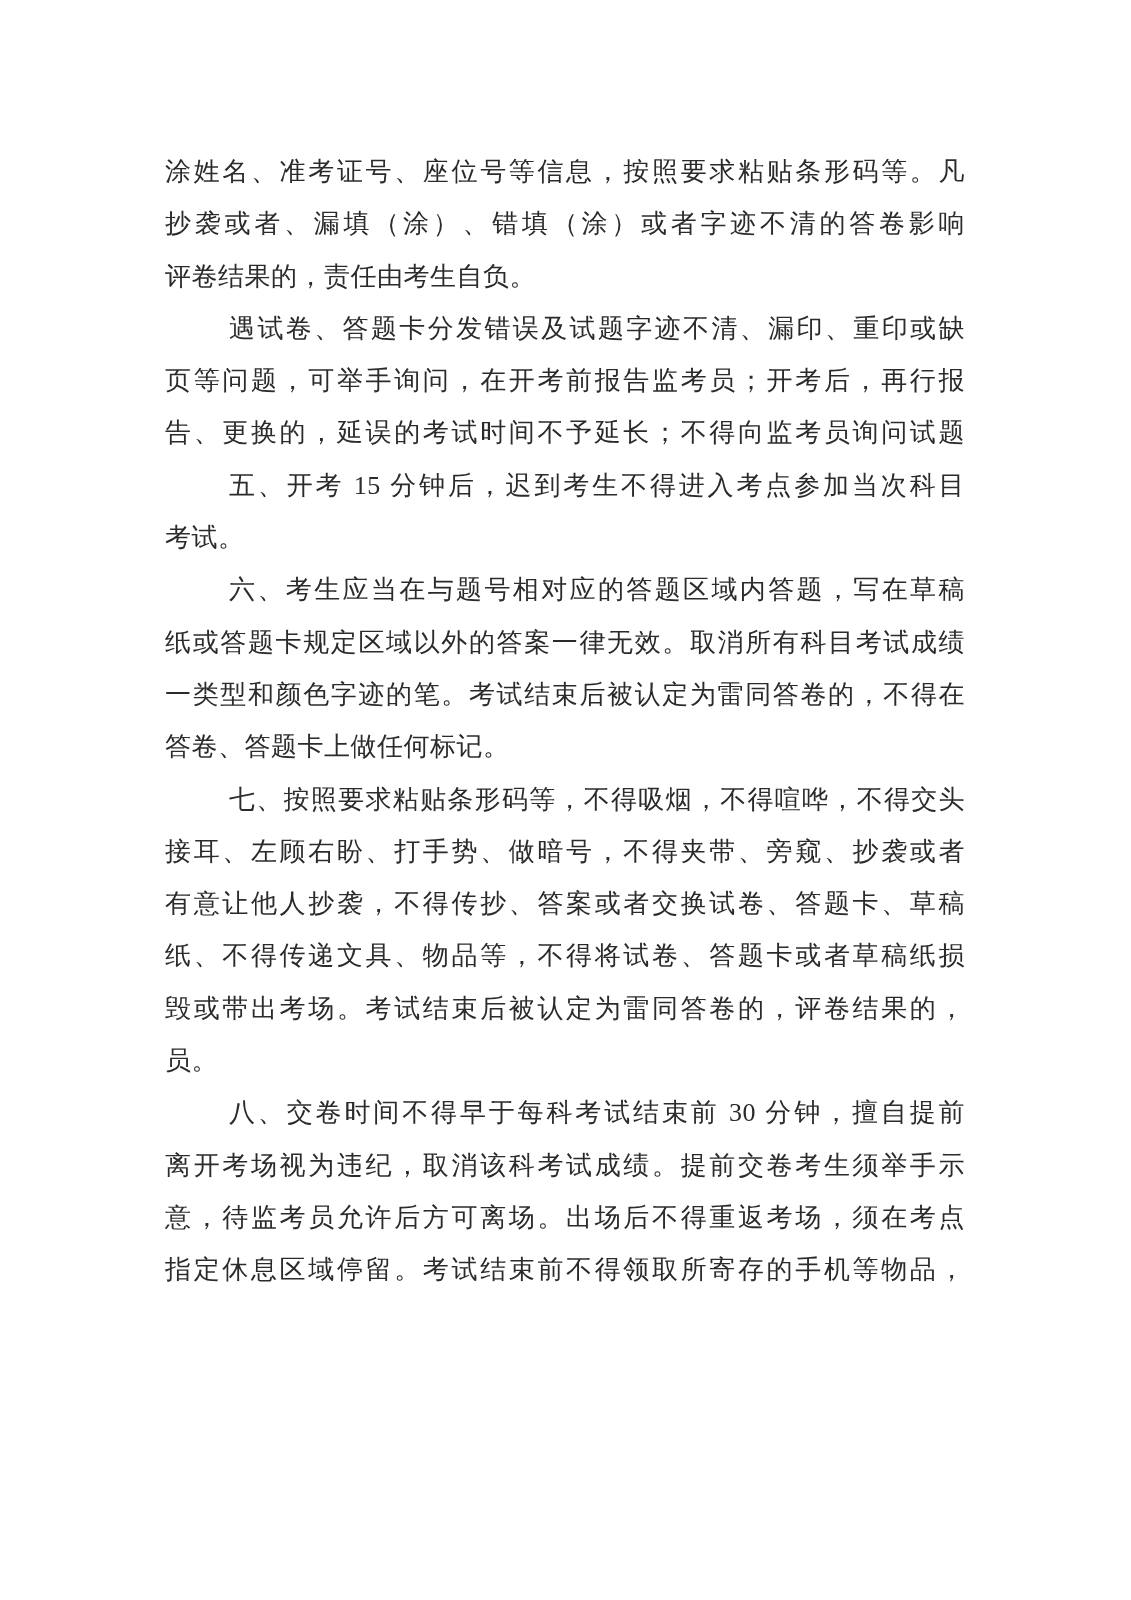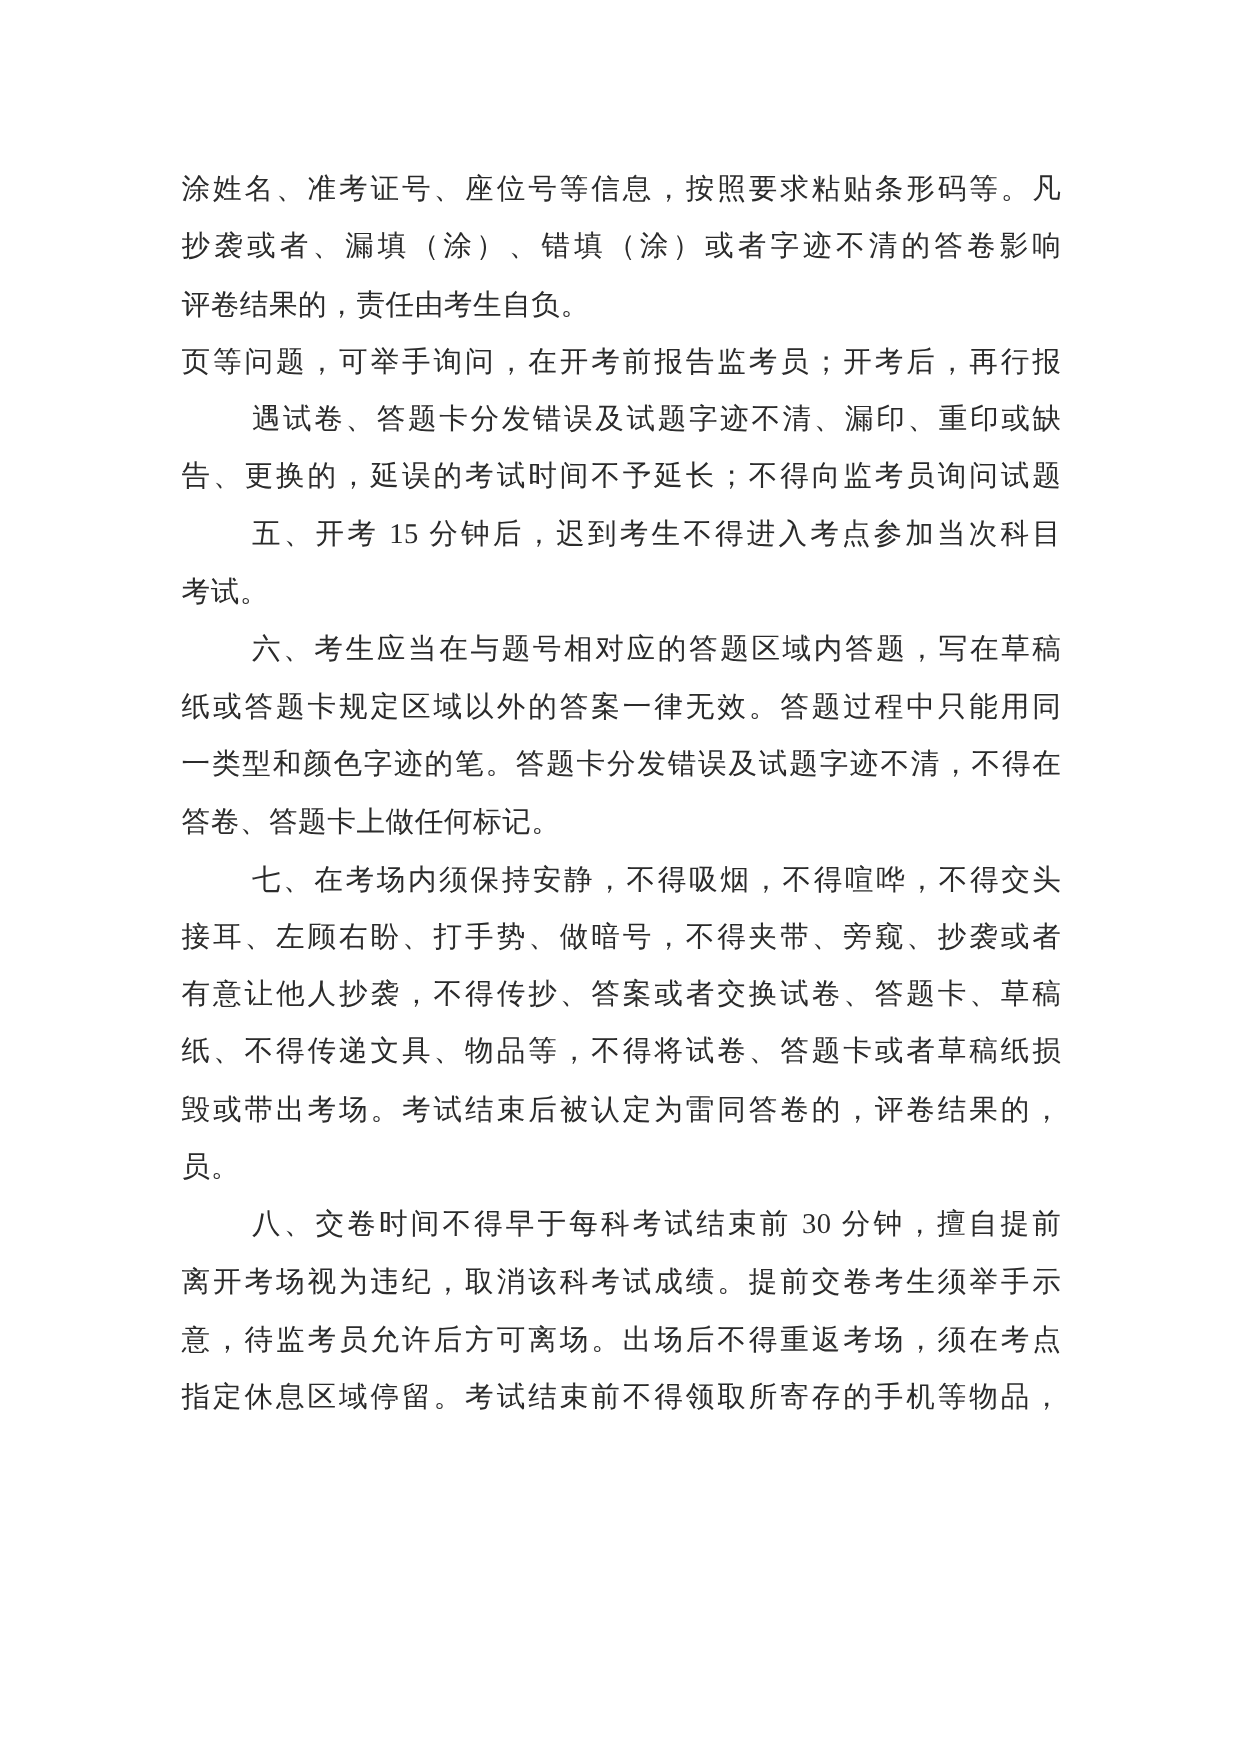--- a/index.html
+++ b/index.html
@@ -49,30 +49,30 @@
   }
 </style>
 </head>
 <body>
 
 <div class="page">
   <div class="textblock">
     <div class="line jl">涂姓名、准考证号、座位号等信息，按照要求粘贴条形码等。凡</div>
     <div class="line jl">抄袭或者、漏填（涂）、错填（涂）或者字迹不清的答卷影响</div>
     <div class="line sl">评卷结果的，责任由考生自负。</div>
+    <div class="line jl ind">遇试卷、答题卡分发错误及试题字迹不清、漏印、重印或缺</div>
     <div class="line jl">页等问题，可举手询问，在开考前报告监考员；开考后，再行报</div>
-    <div class="line jl ind">遇试卷、答题卡分发错误及试题字迹不清、漏印、重印或缺</div>
     <div class="line jl">告、更换的，延误的考试时间不予延长；不得向监考员询问试题</div>
     <div class="line jl ind">五、开考 15 分钟后，迟到考生不得进入考点参加当次科目</div>
     <div class="line sl">考试。</div>
     <div class="line jl ind">六、考生应当在与题号相对应的答题区域内答题，写在草稿</div>
-    <div class="line jl">纸或答题卡规定区域以外的答案一律无效。答题过程中只能用同</div>
-    <div class="line jl">一类型和颜色字迹的笔。答题卡分发错误及试题字迹不清，不得在</div>
+    <div class="line jl">纸或答题卡规定区域以外的答案一律无效。取消所有科目考试成绩</div>
+    <div class="line jl">一类型和颜色字迹的笔。考试结束后被认定为雷同答卷的，不得在</div>
     <div class="line sl">答卷、答题卡上做任何标记。</div>
-    <div class="line jl ind">七、在考场内须保持安静，不得吸烟，不得喧哗，不得交头</div>
+    <div class="line jl ind">七、按照要求粘贴条形码等，不得吸烟，不得喧哗，不得交头</div>
     <div class="line jl">接耳、左顾右盼、打手势、做暗号，不得夹带、旁窥、抄袭或者</div>
     <div class="line jl">有意让他人抄袭，不得传抄、答案或者交换试卷、答题卡、草稿</div>
     <div class="line jl">纸、不得传递文具、物品等，不得将试卷、答题卡或者草稿纸损</div>
     <div class="line jl">毁或带出考场。考试结束后被认定为雷同答卷的，评卷结果的，</div>
     <div class="line sl">员。</div>
     <div class="line jl ind">八、交卷时间不得早于每科考试结束前 30 分钟，擅自提前</div>
     <div class="line jl">离开考场视为违纪，取消该科考试成绩。提前交卷考生须举手示</div>
     <div class="line jl">意，待监考员允许后方可离场。出场后不得重返考场，须在考点</div>
     <div class="line jl">指定休息区域停留。考试结束前不得领取所寄存的手机等物品，</div>
   </div>

